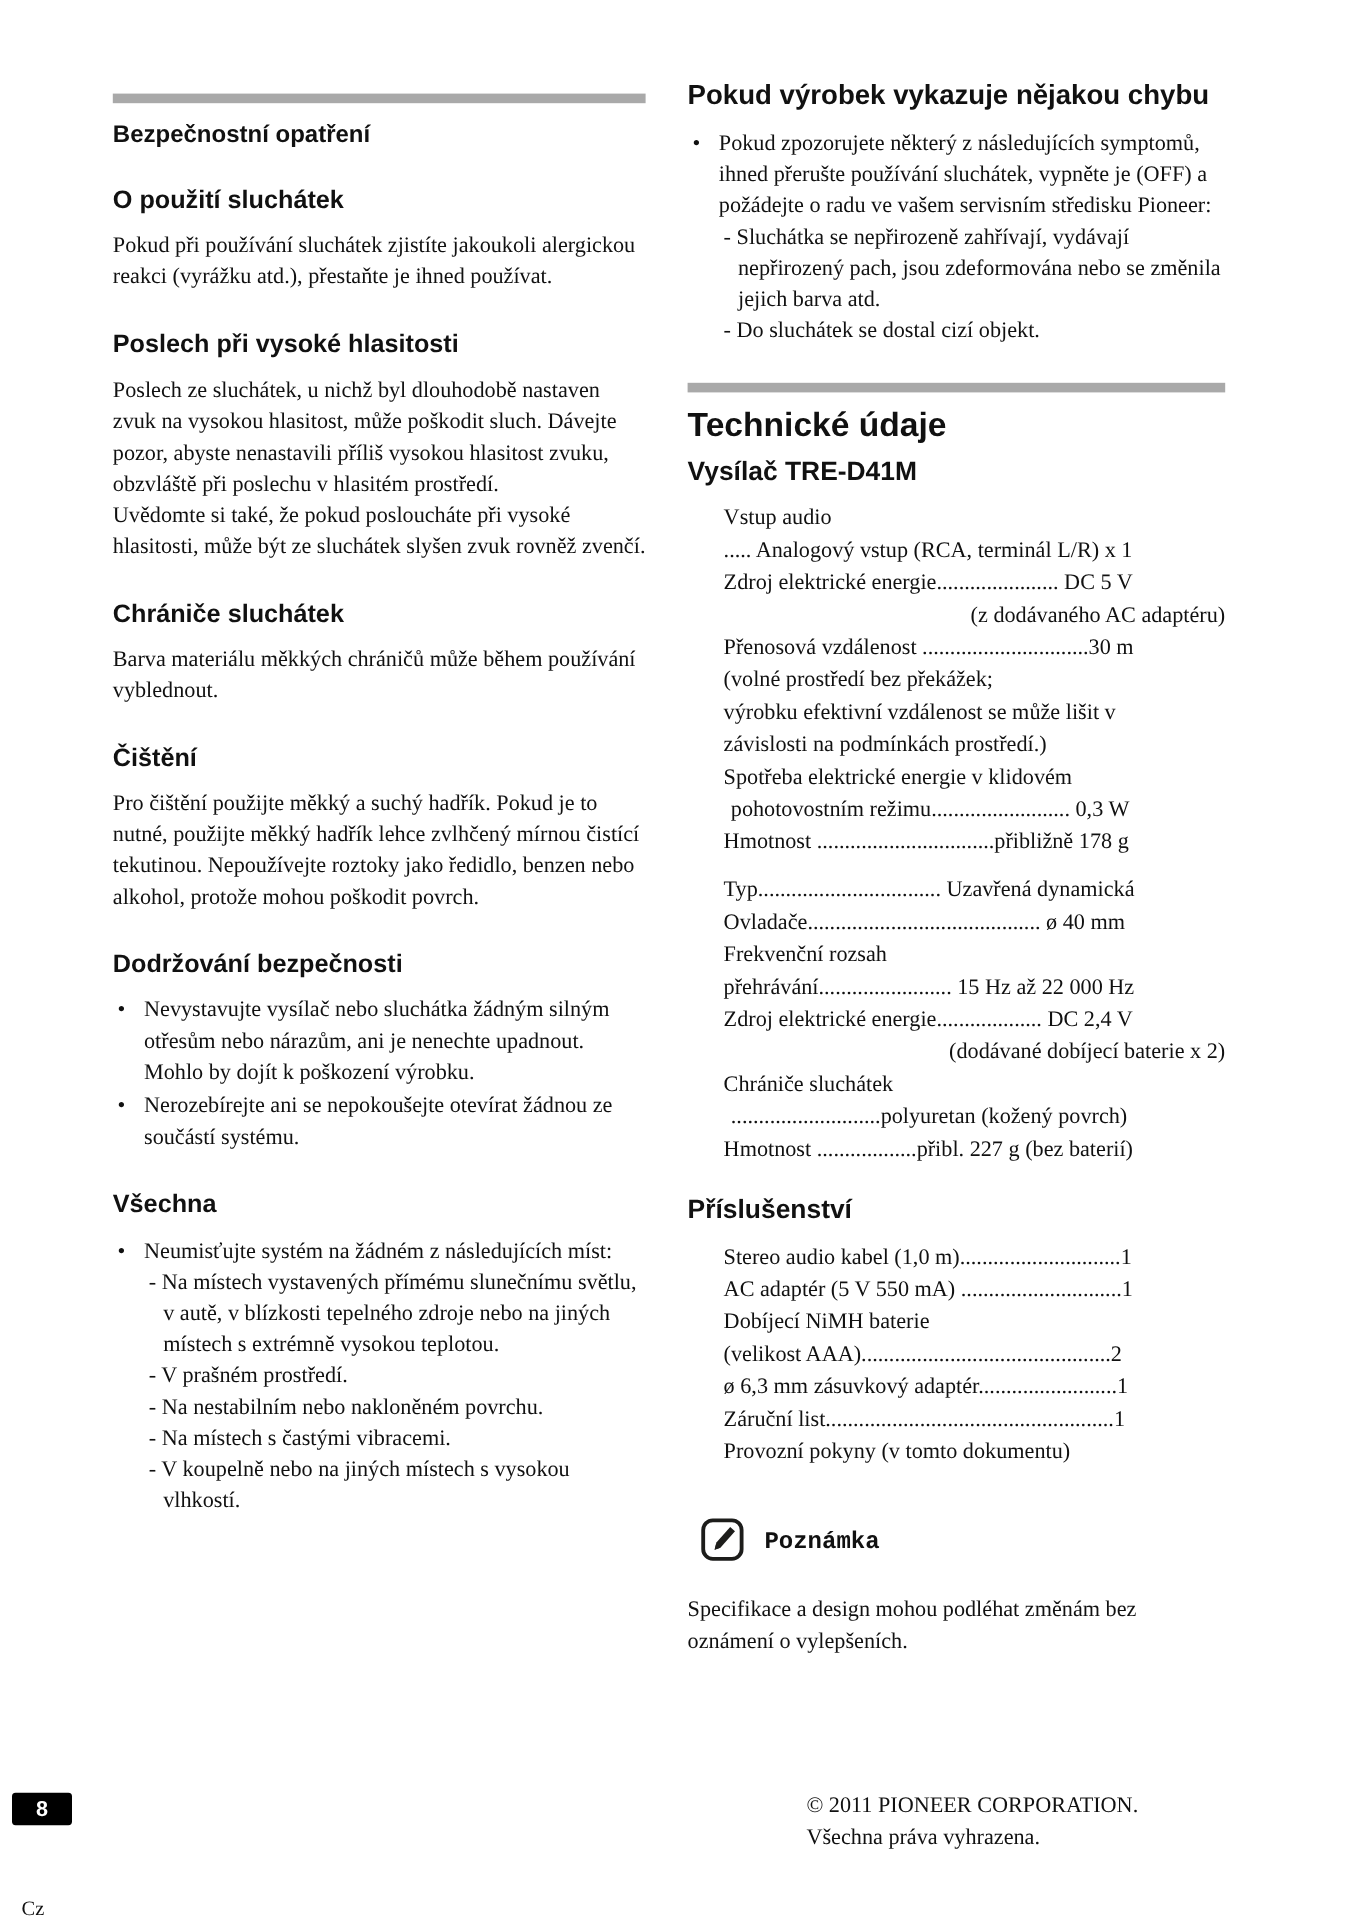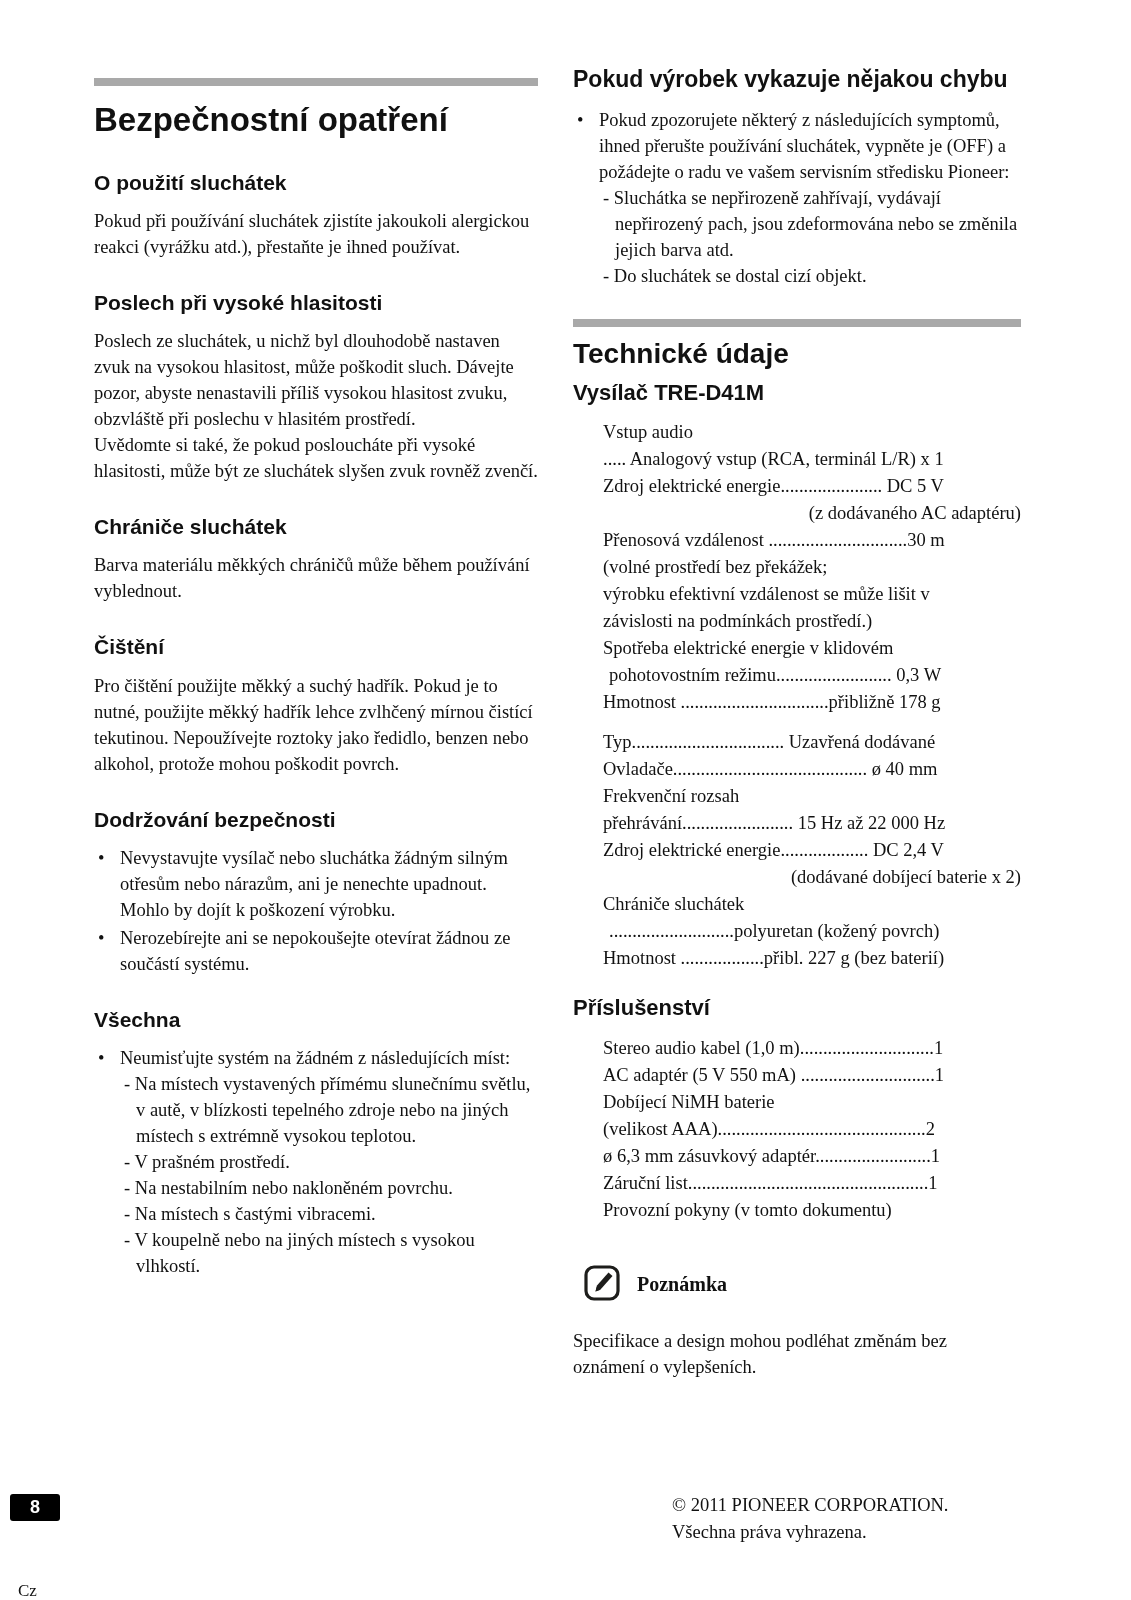--- a/index.html
+++ b/index.html
@@ -14,21 +14,21 @@
   .col { position:absolute; }
   .col-left  { left:94px;  top:78px; width:444px; }
   .col-right { left:573px; top:64px; width:448px; }
 
   .rule-bar { height:8px; background:#a9a9a9; }
   .rule-top { margin-bottom:14px; }
   .rule-tech { margin:30px 0 10px 0; }
 
   .doc-title {
     font-family:"Liberation Sans", sans-serif;
-    font-size:33px; font-weight:bold; line-height:1.2;
+    font-size:20px; font-weight:bold; line-height:1.2;
     margin:2px 0 26px 0;
   }
   .tech-title {
     font-family:"Liberation Sans", sans-serif;
     font-size:28px; font-weight:bold; line-height:1.2;
     margin:2px 0 8px 0;
   }
   .sec-heading {
     font-family:"Liberation Sans", sans-serif;
     font-size:21px; font-weight:bold; line-height:1.25;
@@ -63,21 +63,21 @@
     padding-left:12px; text-indent:-12px;
   }
 
   .spec-block { margin-left:30px; margin-bottom:4px;margin-top:13px; }
   .spec-line { font-size:18.5px; line-height:27px; }
   .spec-line.r { text-align:right; }
   .spec-line.i1 { padding-left:6px; }
 
   .note-row { display:flex; align-items:center; gap:16px; margin:40px 0 0 10px; }
   .note-label {
-    font-family:Liberation Serif, serif;
+    font-family:Liberation Mono, monospace;
     font-size:20px; font-weight:bold;
   }
   .note-body { font-size:18.5px; line-height:26px; margin-top:22px; }
 
   .footer-badge {
     position:absolute; left:10px; top:1494px;
     width:50px; height:27px; background:#000000;
     border-radius:3px;
     display:flex; align-items:center; justify-content:center;
   }
@@ -151,21 +151,21 @@
       <div class="spec-line">Přenosová vzdálenost ..............................30 m</div>
       <div class="spec-line">(volné prostředí bez překážek;</div>
       <div class="spec-line">výrobku efektivní vzdálenost se může lišit v</div>
       <div class="spec-line">závislosti na podmínkách prostředí.)</div>
       <div class="spec-line">Spotřeba elektrické energie v klidovém</div>
       <div class="spec-line i1">pohotovostním režimu......................... 0,3 W</div>
       <div class="spec-line">Hmotnost ................................přibližně 178 g</div>
     </div>
 
     <div class="spec-block">
-      <div class="spec-line">Typ................................. Uzavřená dodávané</div>
+      <div class="spec-line">Typ................................. Uzavřená dynamická</div>
       <div class="spec-line">Ovladače.......................................... ø 40 mm</div>
       <div class="spec-line">Frekvenční rozsah</div>
       <div class="spec-line">přehrávání........................ 15 Hz až 22 000 Hz</div>
       <div class="spec-line">Zdroj elektrické energie................... DC 2,4 V</div>
       <div class="spec-line r">(dodávané dobíjecí baterie x 2)</div>
       <div class="spec-line">Chrániče sluchátek</div>
       <div class="spec-line i1">...........................polyuretan (kožený povrch)</div>
       <div class="spec-line">Hmotnost ..................přibl. 227 g (bez baterií)</div>
     </div>
 

